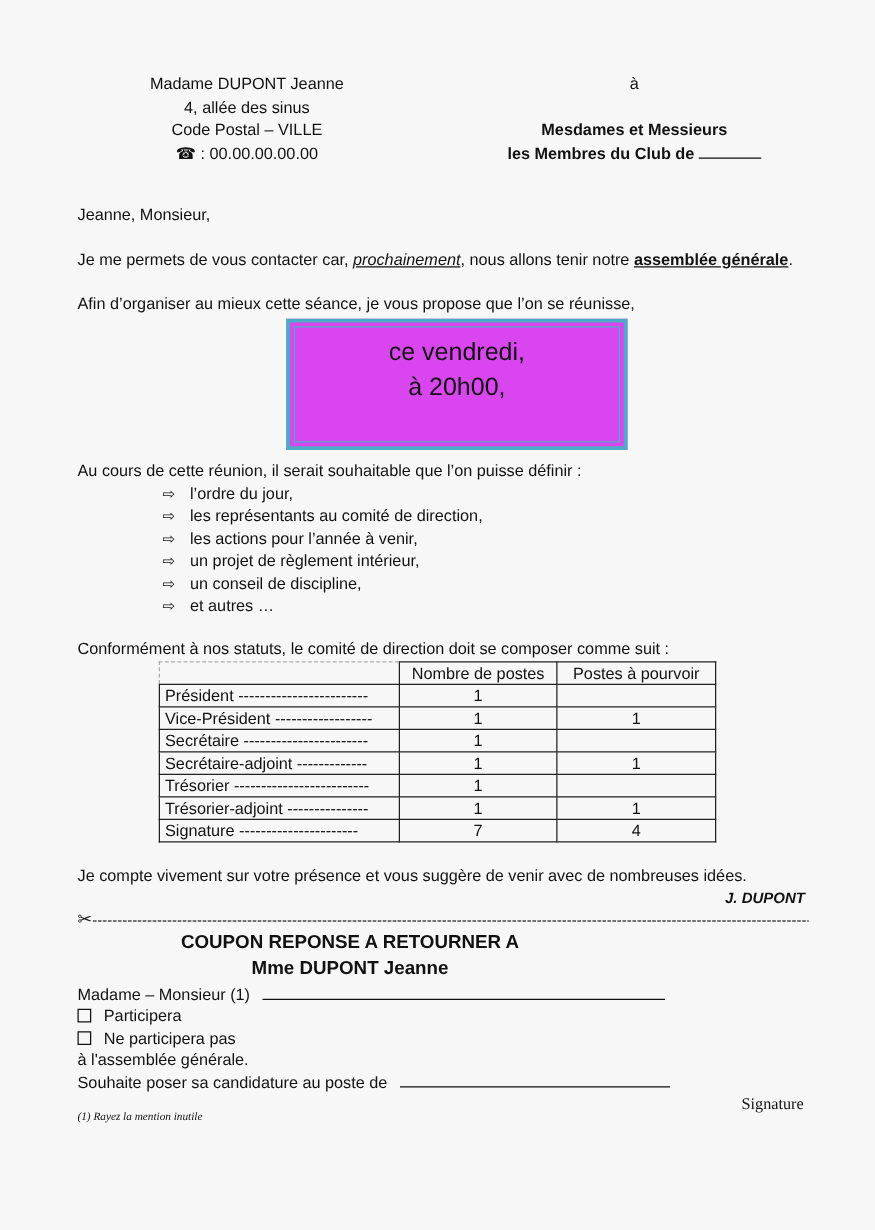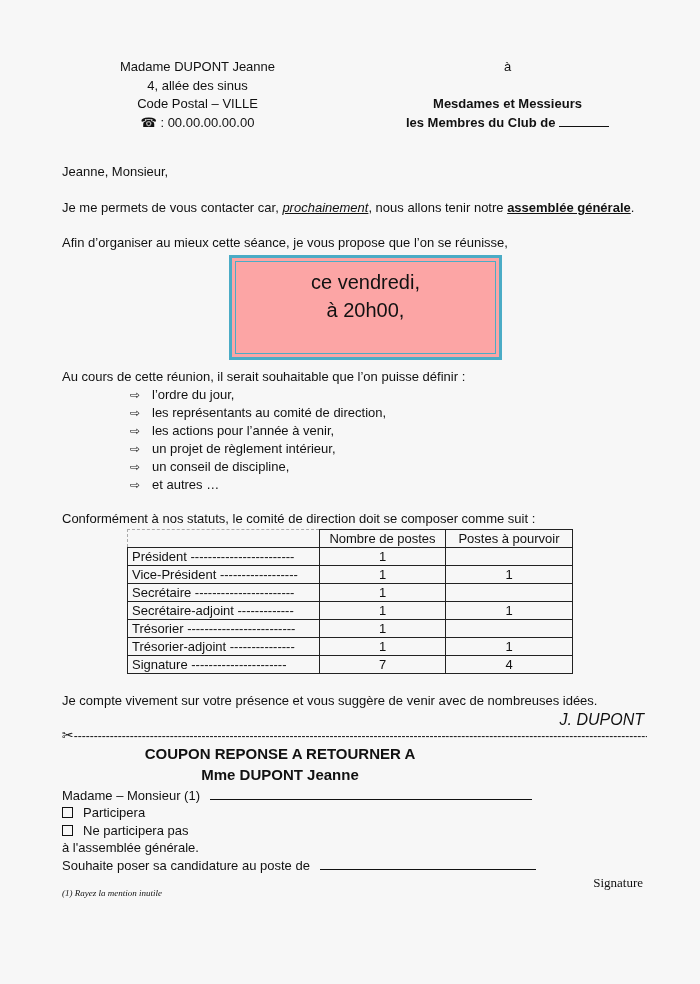--- a/index.html
+++ b/index.html
@@ -11,36 +11,36 @@
   .abs { position: absolute; }
   .sender { left: 110px; top: 58px; width: 175px; text-align: center; line-height: 18.5px; }
   .recipient { left: 395px; top: 58px; width: 225px; text-align: center; line-height: 18.5px; font-weight: bold; }
   .recipient .a { font-weight: normal; }
   .blank { display: inline-block; width: 50px; border-bottom: 1px solid #111; height: 11px; vertical-align: baseline; }
   .p { left: 62px; white-space: nowrap; }
   .under-it { font-style: italic; text-decoration: underline; }
   .under-b { font-weight: bold; text-decoration: underline; }
   .box {
     left: 229px; top: 255px; width: 273px; height: 105px;
-    border: 3px solid #4bacc6; box-sizing: border-box; background: #fca5a5;
+    border: 3px solid #4bacc6; box-sizing: border-box; background: #d946ef;
   }
   .box-inner {
     position: absolute; left: 3px; top: 3px; right: 3px; bottom: 3px;
     border: 1px solid #4bacc6; text-align: center; font-size: 20px; line-height: 28px; padding-top: 6px; color: #111;
   }
   .list { left: 130px; top: 386px; line-height: 18px; }
   .list .li { white-space: nowrap; }
   .arrow { display: inline-block; width: 22px; font-size: 12px; }
   table.t {
     position: absolute; left: 127px; top: 529px; border-collapse: collapse; font-size: 13px;
   }
   table.t td { border: 1px solid #222; height: 17px; padding: 0 4px; line-height: 16px; }
   table.t td.c { text-align: center; }
   table.t td.ghost { border-top: 1px dashed #aaa; border-left: 1px dashed #aaa; }
-  .sig { right: 56px; top: 711px; font-weight: normal; font-style: italic; font-size: 16px; }
+  .sig { right: 56px; top: 711px; font-weight: bold; font-style: italic; font-size: 12px; }
   .cut { left: 62px; top: 727px; width: 585px; white-space: nowrap; overflow: hidden; font-size: 12px; }
   .cut .dashes { letter-spacing: 0; }
   .coupon-title { left: 0; width: 560px; text-align: center; font-weight: bold; font-size: 15px; }
   .line { display: inline-block; border-bottom: 1px solid #111; height: 12px; vertical-align: baseline; }
   .chk { display: inline-block; width: 9px; height: 9px; border: 1.5px solid #111; margin-right: 10px; vertical-align: -1px; }
   .serif { font-family: "Liberation Serif", "DejaVu Serif", serif; }
   .foot { left: 62px; top: 888px; font-size: 9px; font-style: italic; }
 </style>
 </head>
 <body>

